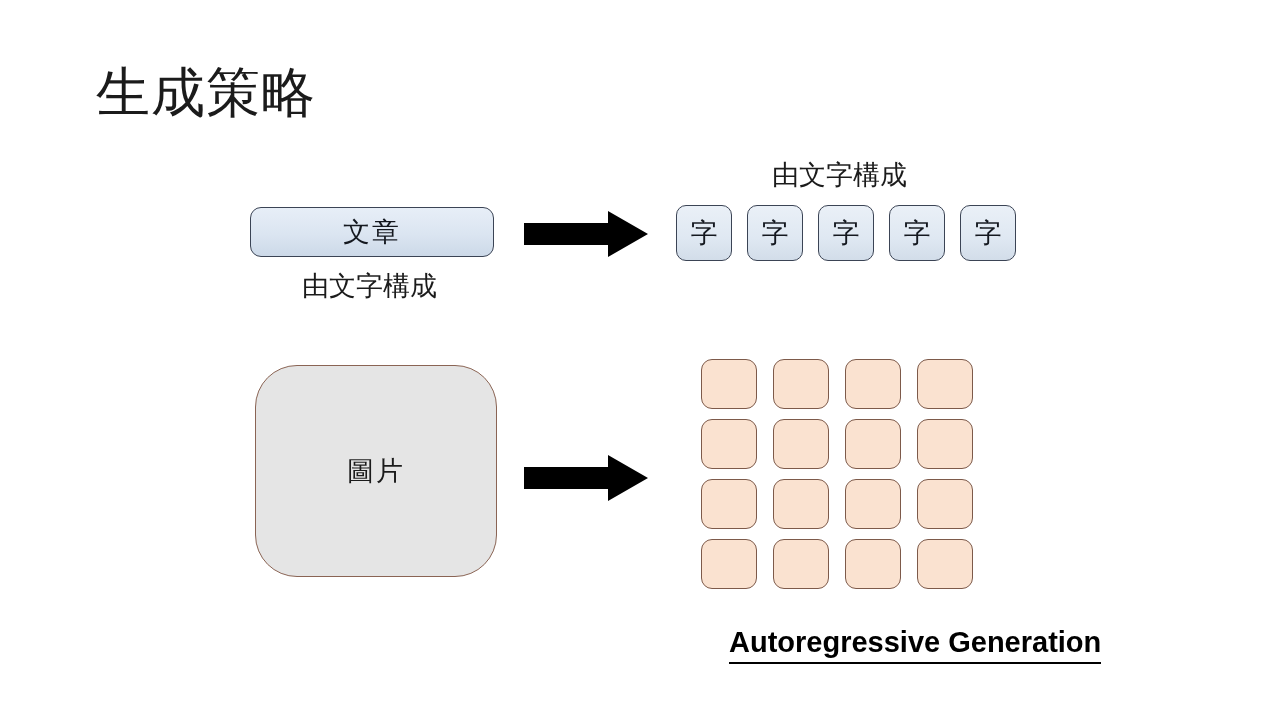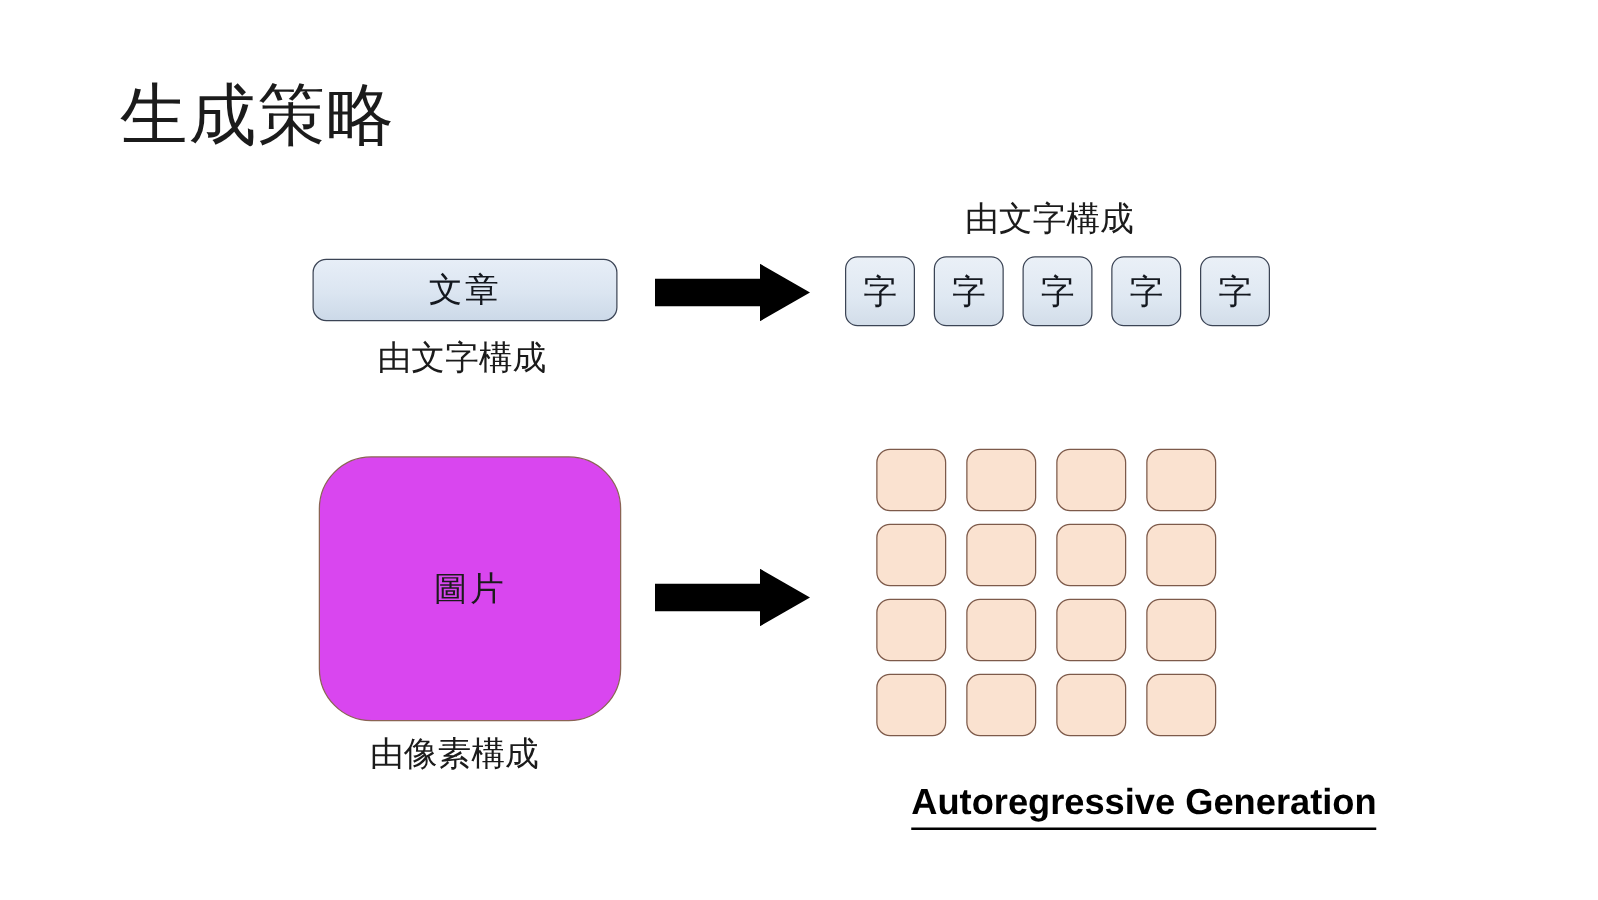--- a/index.html
+++ b/index.html
@@ -105,21 +105,21 @@
 
   
   .image-box {
     position: absolute;
     left: 255px;
     top: 365px;
     width: 242px;
     height: 212px;
     border: 1.8px solid #8a6454;
     border-radius: 42px;
-    background: #d946ef;
+    background: #e5e5e5;
     box-sizing: border-box;
     display: flex;
     align-items: center;
     justify-content: center;
     font-size: 27px;
     color: #1b1b1b;
     letter-spacing: 2px;
   }
   .cap-frompixels { left: 296px; top: 587px; }
 
@@ -193,21 +193,20 @@
     <div class="token">
       <span>字</span>
     </div>
   </div>
 
 
   <div class="image-box">
     <span>圖片</span>
   </div>
 
-  <div class="caption cap-frompixels">由像素構成</div>
 
   <svg class="arrow arrow-2" viewBox="0 0 124 46" aria-hidden="true">
     <polygon points="0,12 84,12 84,0 124,23 84,46 84,34 0,34" fill="#000000"></polygon>
   </svg>
 
   <div class="pixel-grid">
     <div class="pixel-cell"></div>
     <div class="pixel-cell"></div>
     <div class="pixel-cell"></div>
     <div class="pixel-cell"></div>

